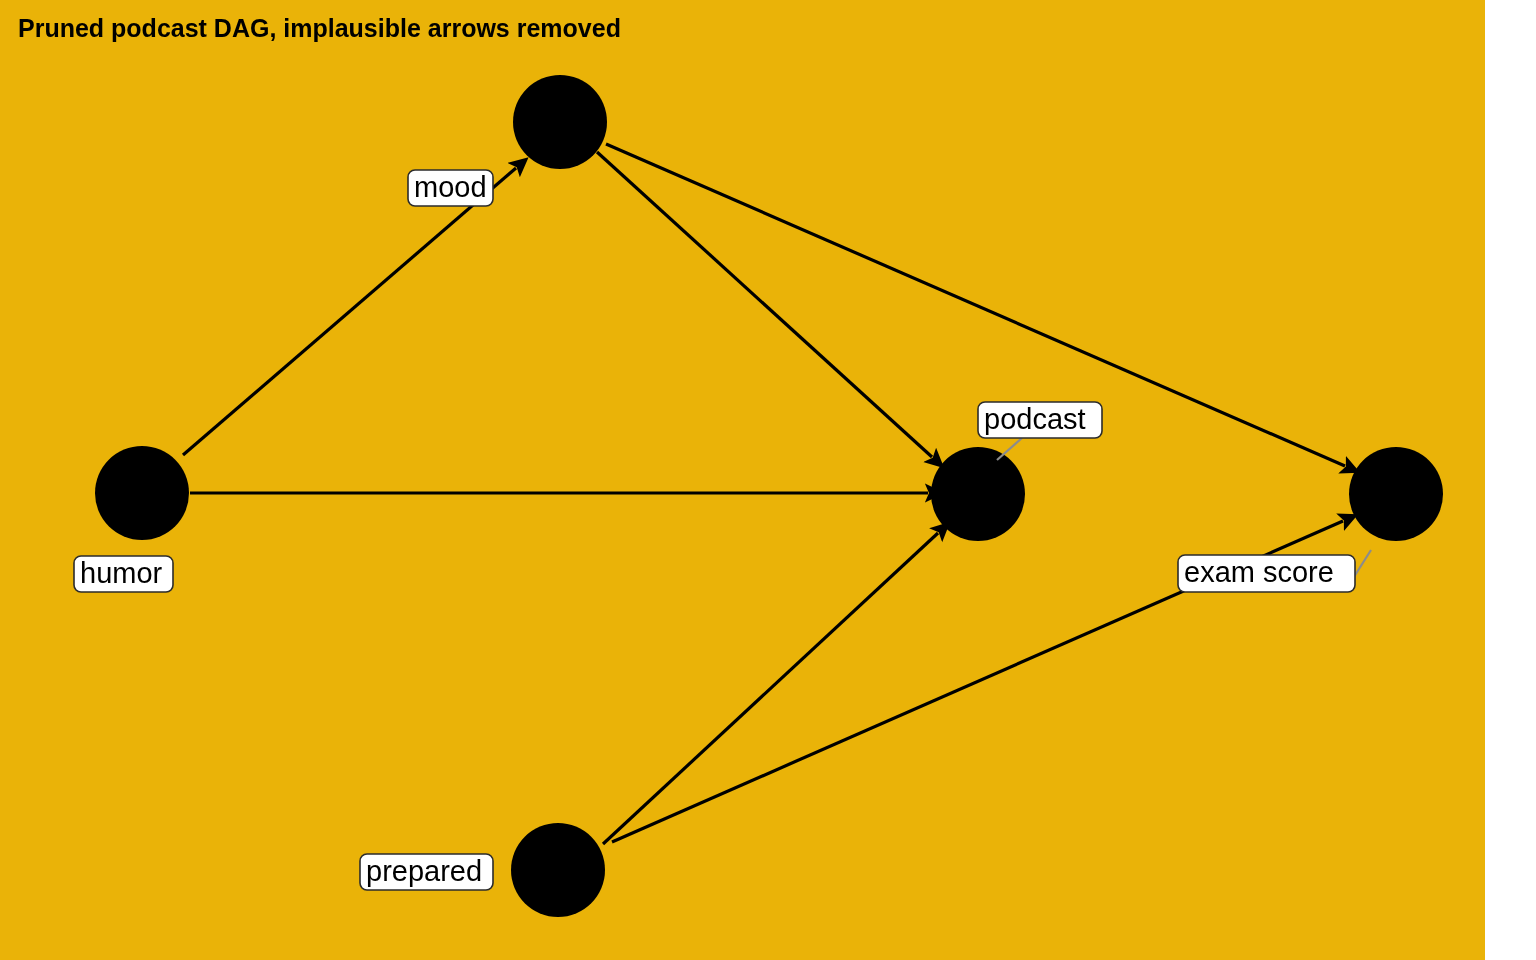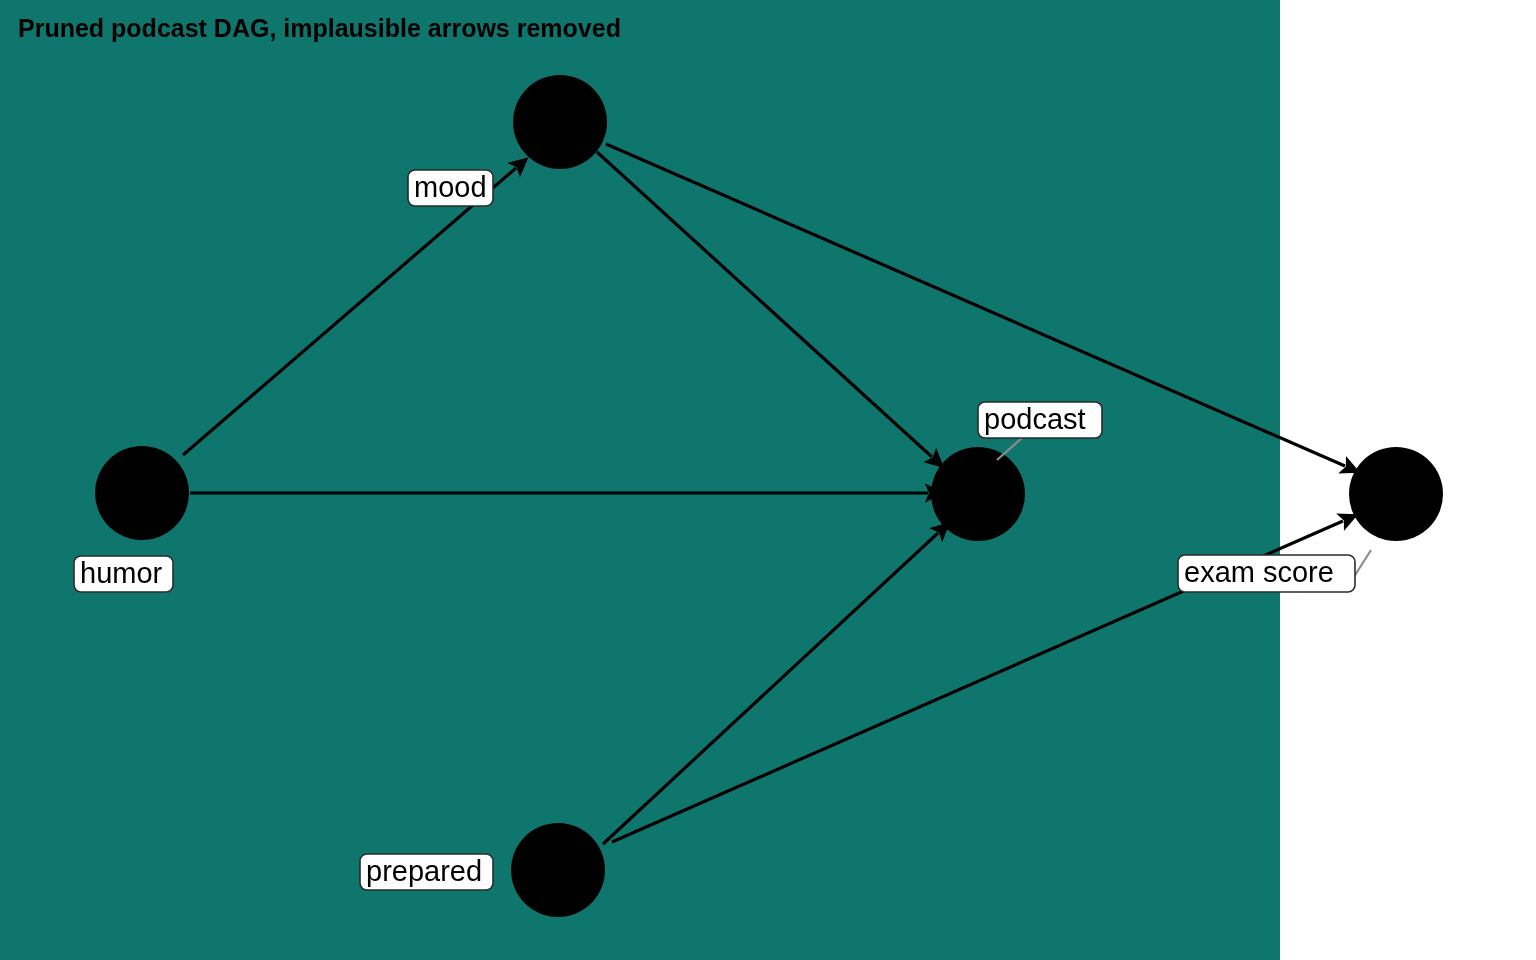--- a/index.html
+++ b/index.html
@@ -9,23 +9,23 @@
     background: #ffffff;
   }
   body {
     width: 1536px;
     height: 960px;
     font-family: "Liberation Sans", sans-serif;
     overflow: hidden;
   }
   #canvas {
     position: relative;
-    width: 1280px;
+    width: 1485px;
     height: 960px;
-    background: #0f766e;
+    background: #eab308;
   }
   #title {
     position: absolute;
     left: 18px;
     top: 14px;
     font-family: "Liberation Sans", sans-serif;
     font-size: 25px;
     font-weight: bold;
     color: #000000;
     letter-spacing: 0px;

